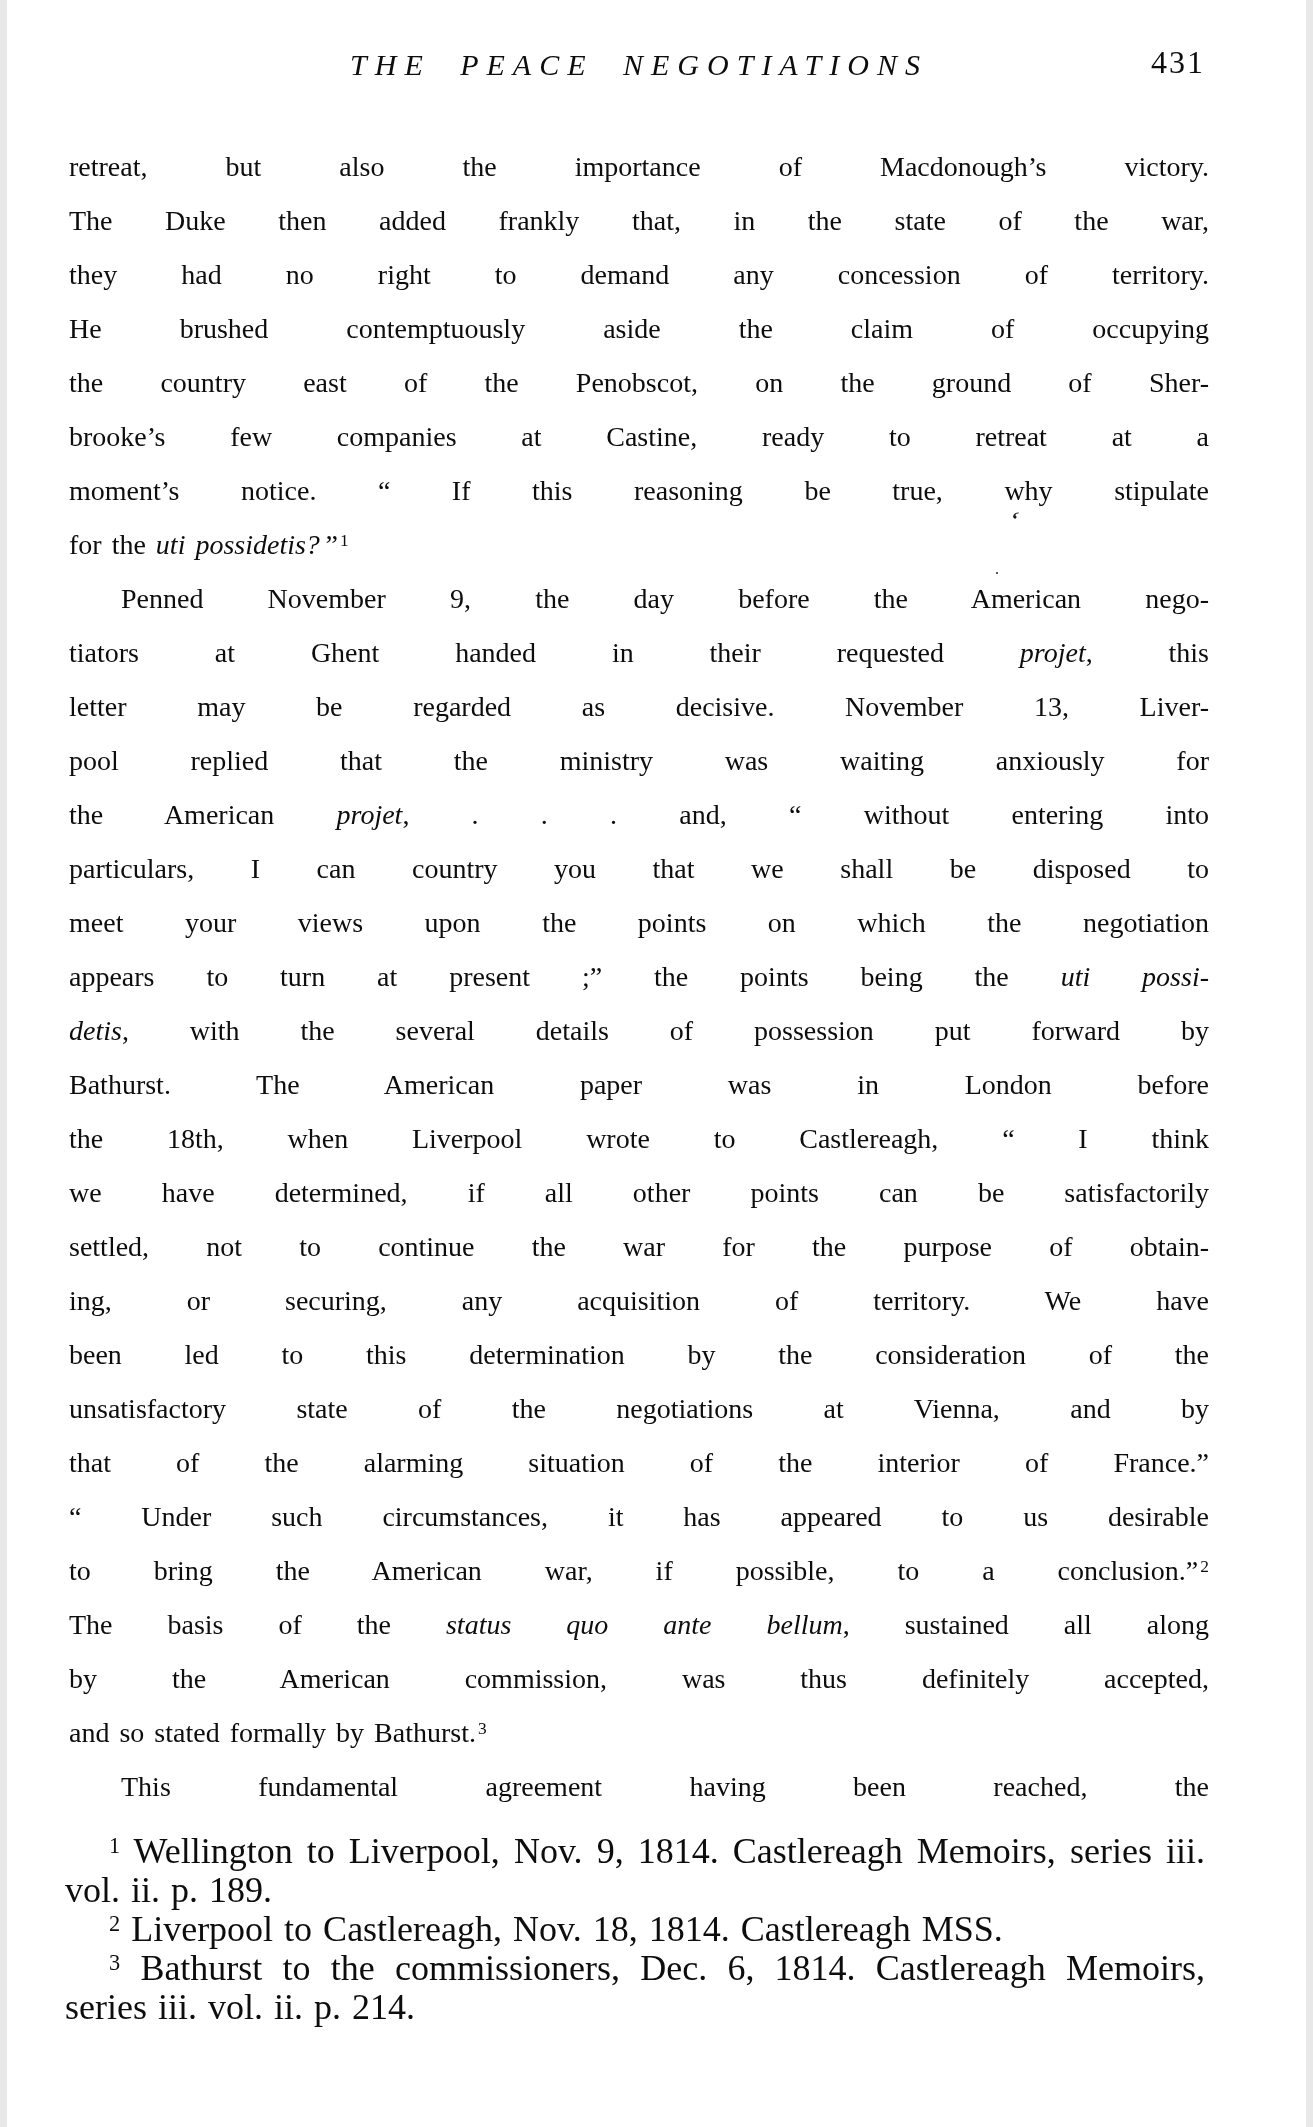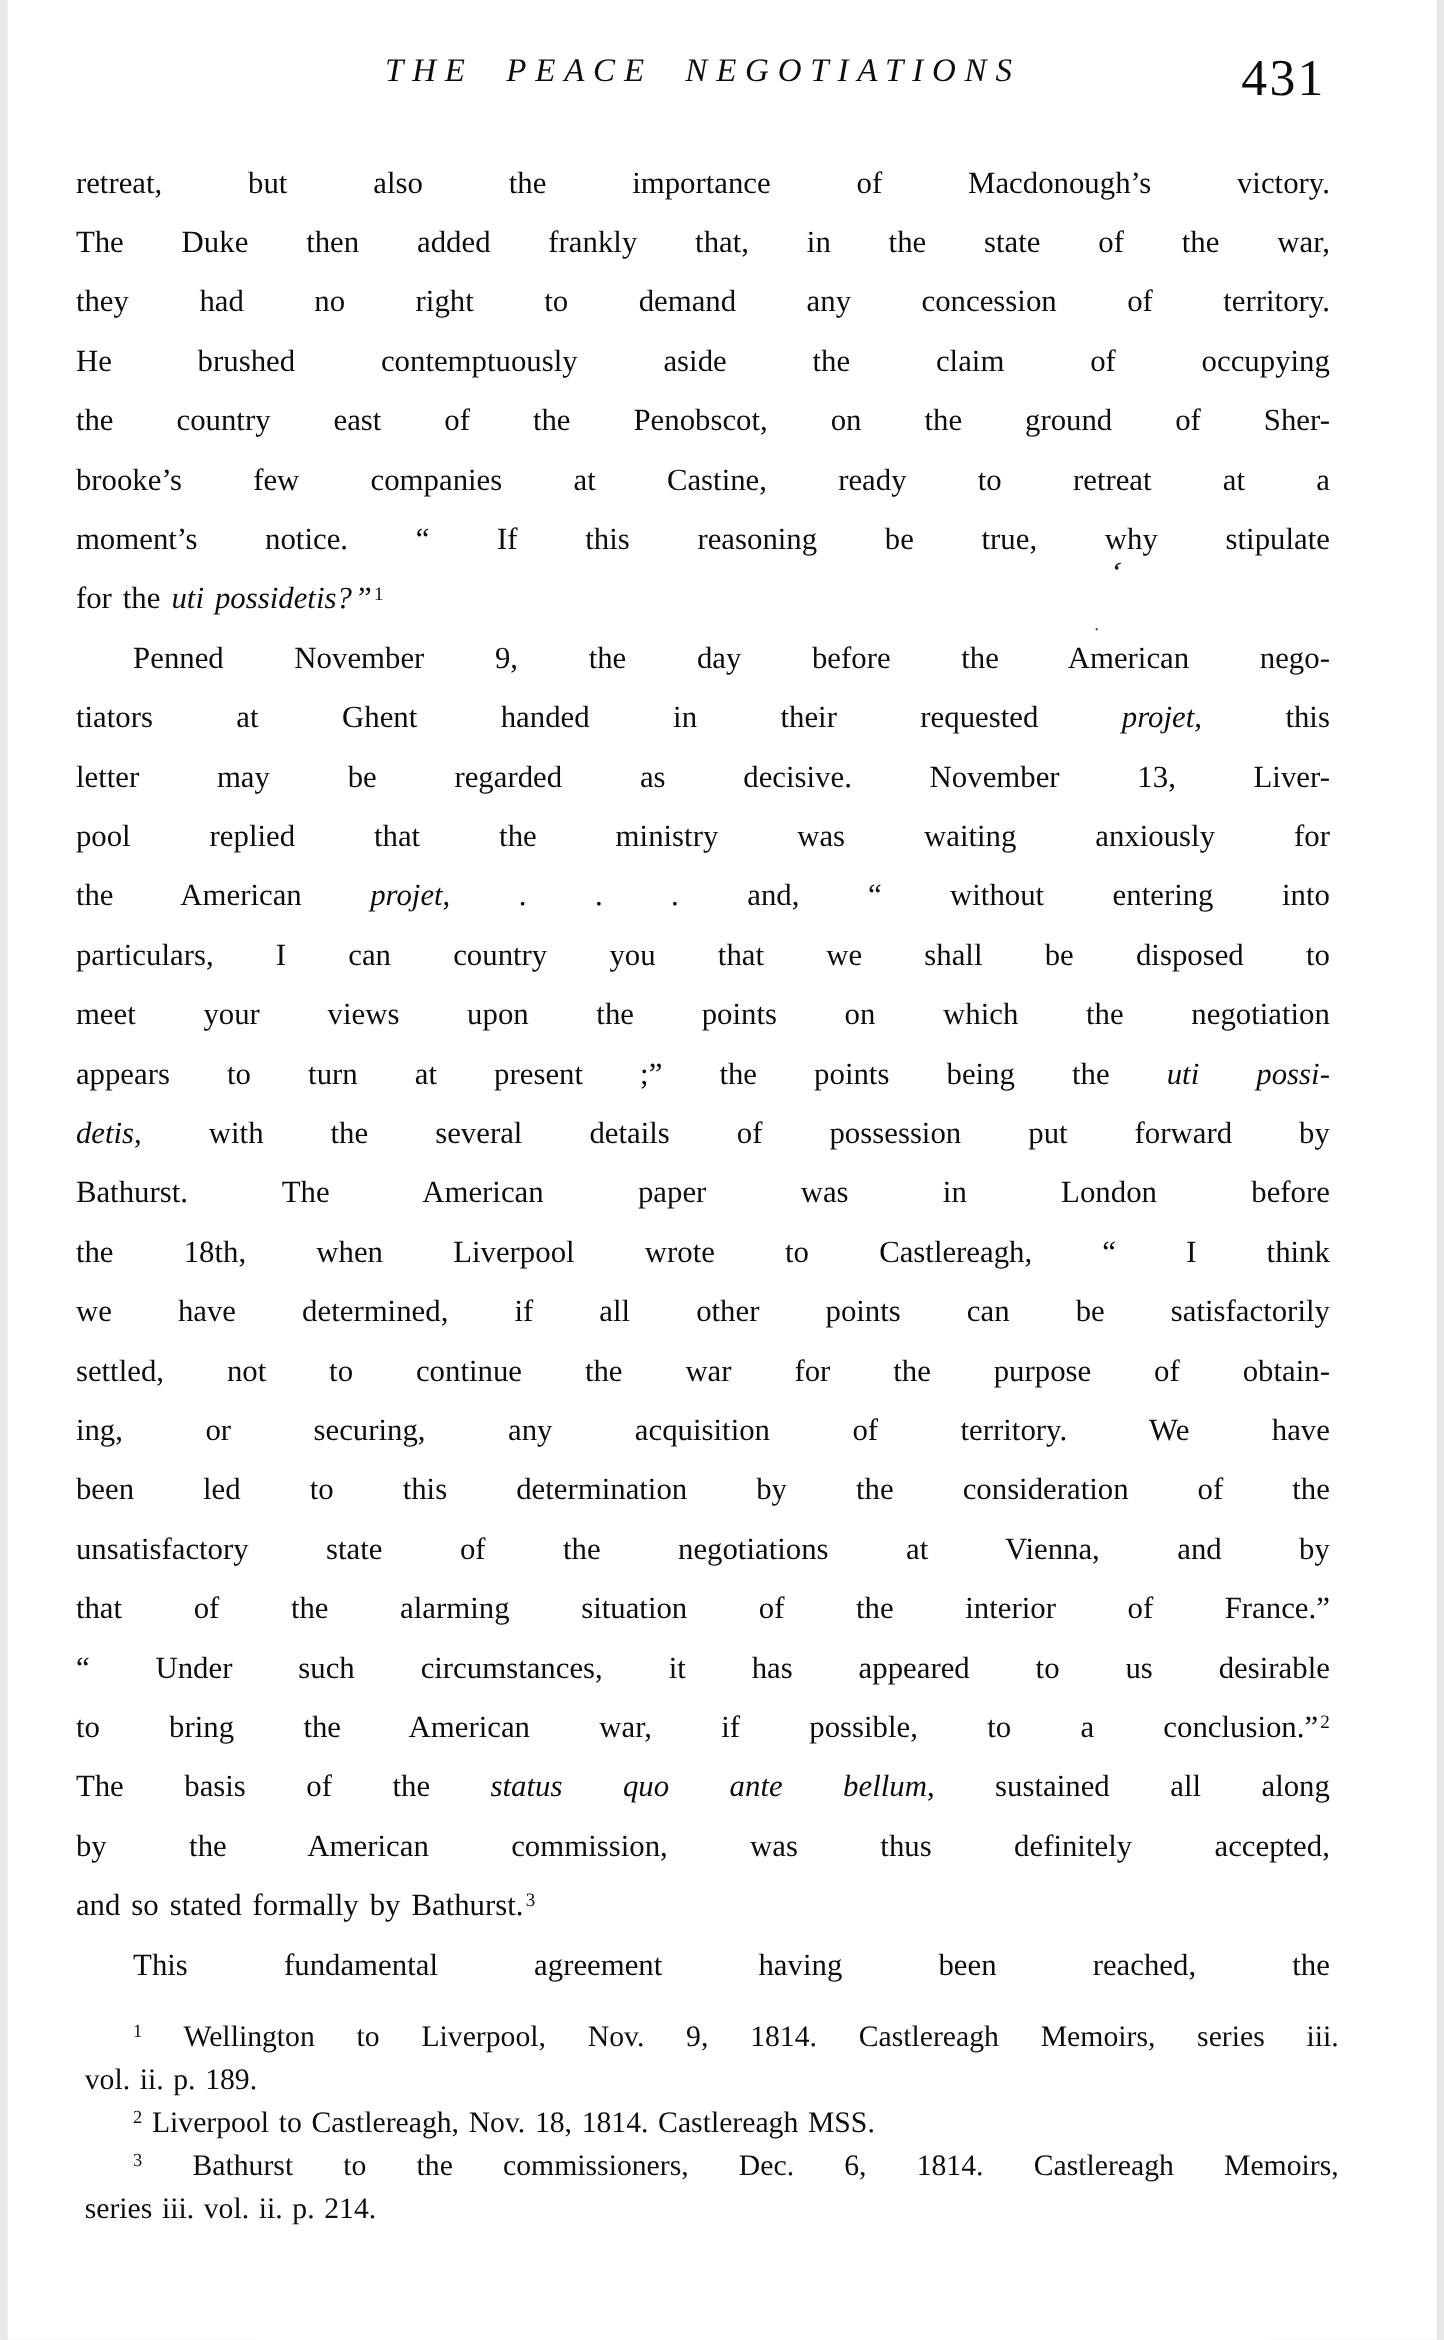--- a/index.html
+++ b/index.html
@@ -27,21 +27,21 @@
     font-size: 30px;
     letter-spacing: 8px;
     word-spacing: 14px;
     white-space: nowrap;
   }
   .runhead .pagenum {
     position: absolute;
     right: 4px;
     top: -4px;
     font-style: normal;
-    font-size: 47px;
+    font-size: 32px;
     letter-spacing: 2px;
   }
   
   .bodytext {
     position: absolute;
     left: 62px;
     top: 140px;
     width: 1140px;
     font-size: 28px;
     line-height: 54px;
@@ -57,24 +57,24 @@
     font-size: 62%;
     line-height: 0;
     vertical-align: baseline;
     position: relative;
     top: -0.45em;
     padding-left: 2px;
   }
   
   .footnotes {
     position: absolute;
-    left: 70px;
+    left: 58px;
     top: 1832px;
     width: 1140px;
-    font-size: 27px;
+    font-size: 36px;
     line-height: 39px;
     word-spacing: 2px;
   }
   
   .artifact {
     position: absolute;
     font-size: 28px;
     color: #1a1a1a;
   }
   .artifact.a1 { left: 1002px; top: 505px; transform: rotate(18deg); }

